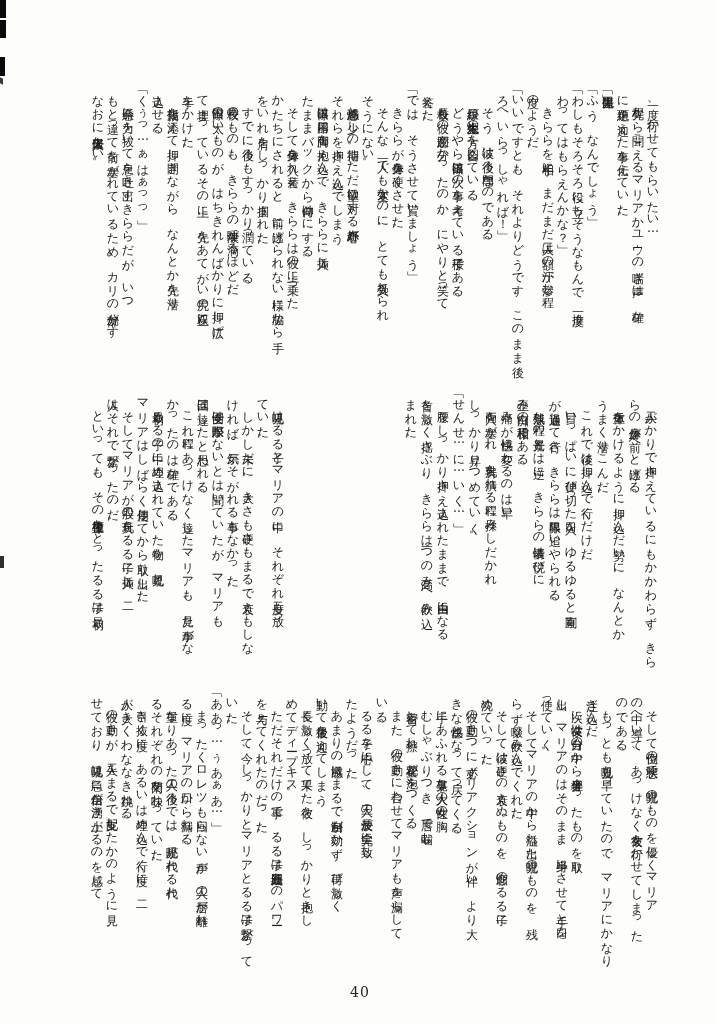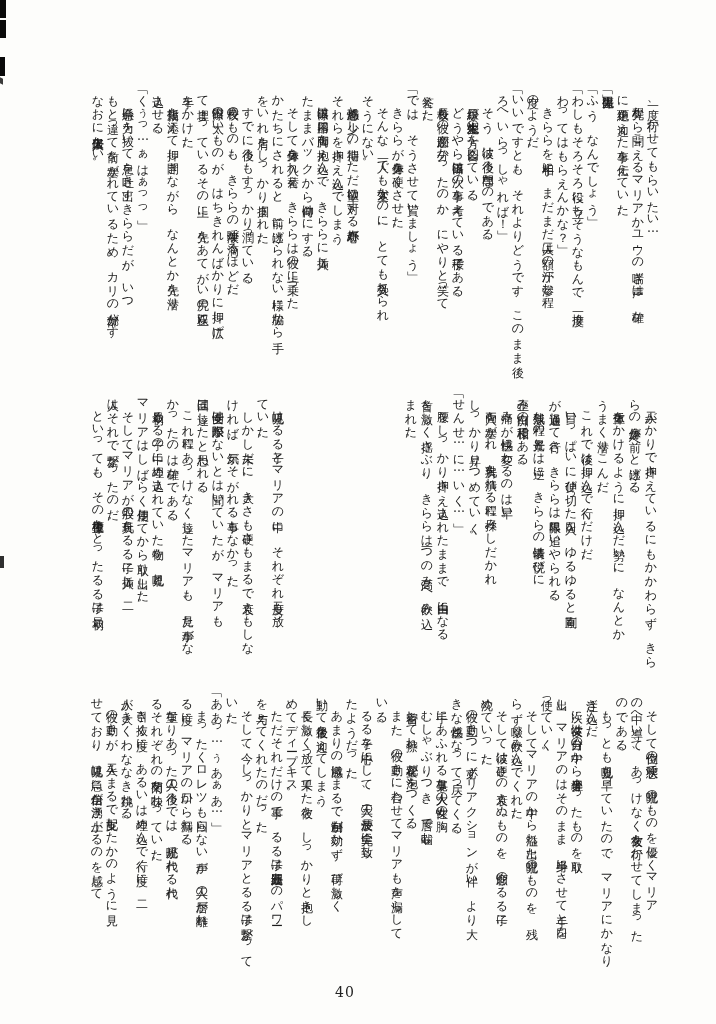--- a/index.html
+++ b/index.html
@@ -20,21 +20,21 @@
   }
   .band .tline{
     height:100%;
     letter-spacing:0;
   }
   .band-top    {top:87px; left:88px; width:572px; height:276px; line-height:15px;}
   .band-mid-r  {top:391px;left:403px;width:256px; height:282px; line-height:16px;}
   .band-mid-l  {top:391px;left:88px; width:197px; height:282px; line-height:15px;}
   .band-bottom {top:690px;left:88px; width:571px; height:272px; line-height:15px;}
   .page-number-wrap{
-    position:absolute;top:982px;left:65px;width:560px;
+    position:absolute;top:982px;left:80px;width:560px;
     text-align:center;
   }
   .page-number{
     font-size:14px;color:#222;letter-spacing:1px;
     font-family:"DejaVu Serif","Liberation Serif",serif;
   }
   .scan-mark{position:absolute;background:#0a0a0a;}
   .mark-1{top:0;    left:0; width:6px; height:18px;}
   .mark-2{top:20px; left:0; width:6px; height:18px;}
   .mark-3{top:57px; left:0; width:5px; height:19px;}

